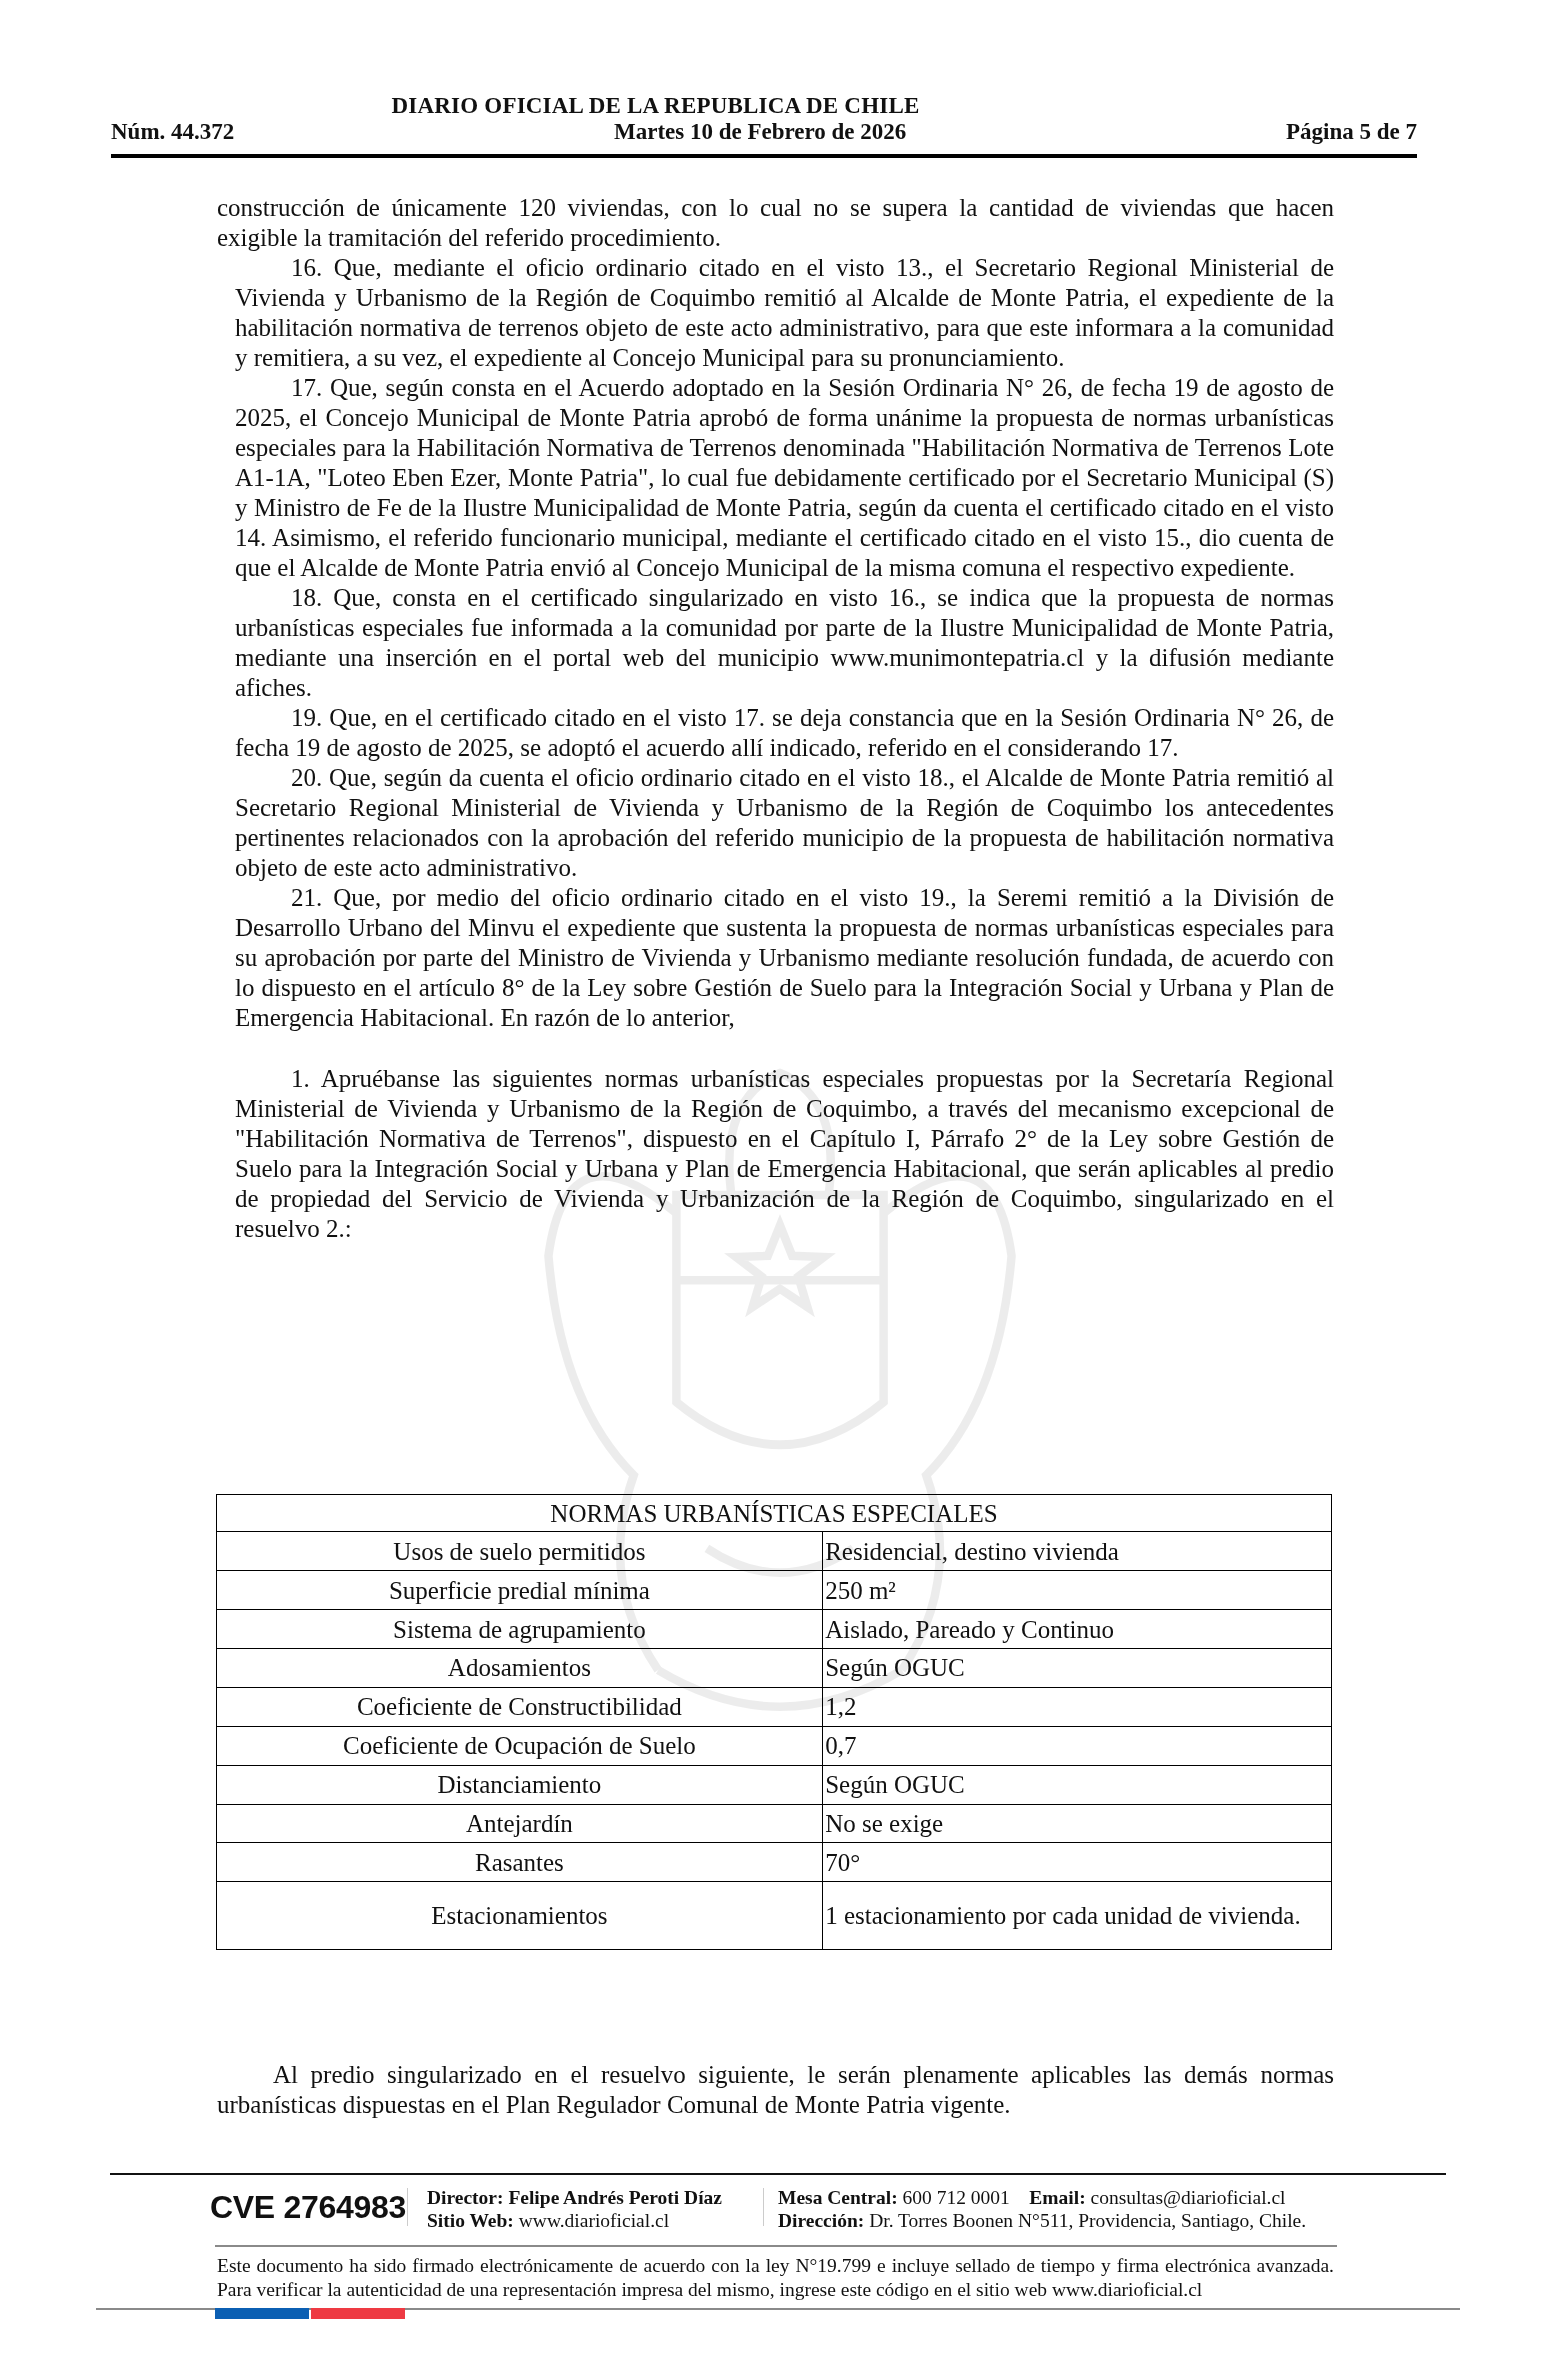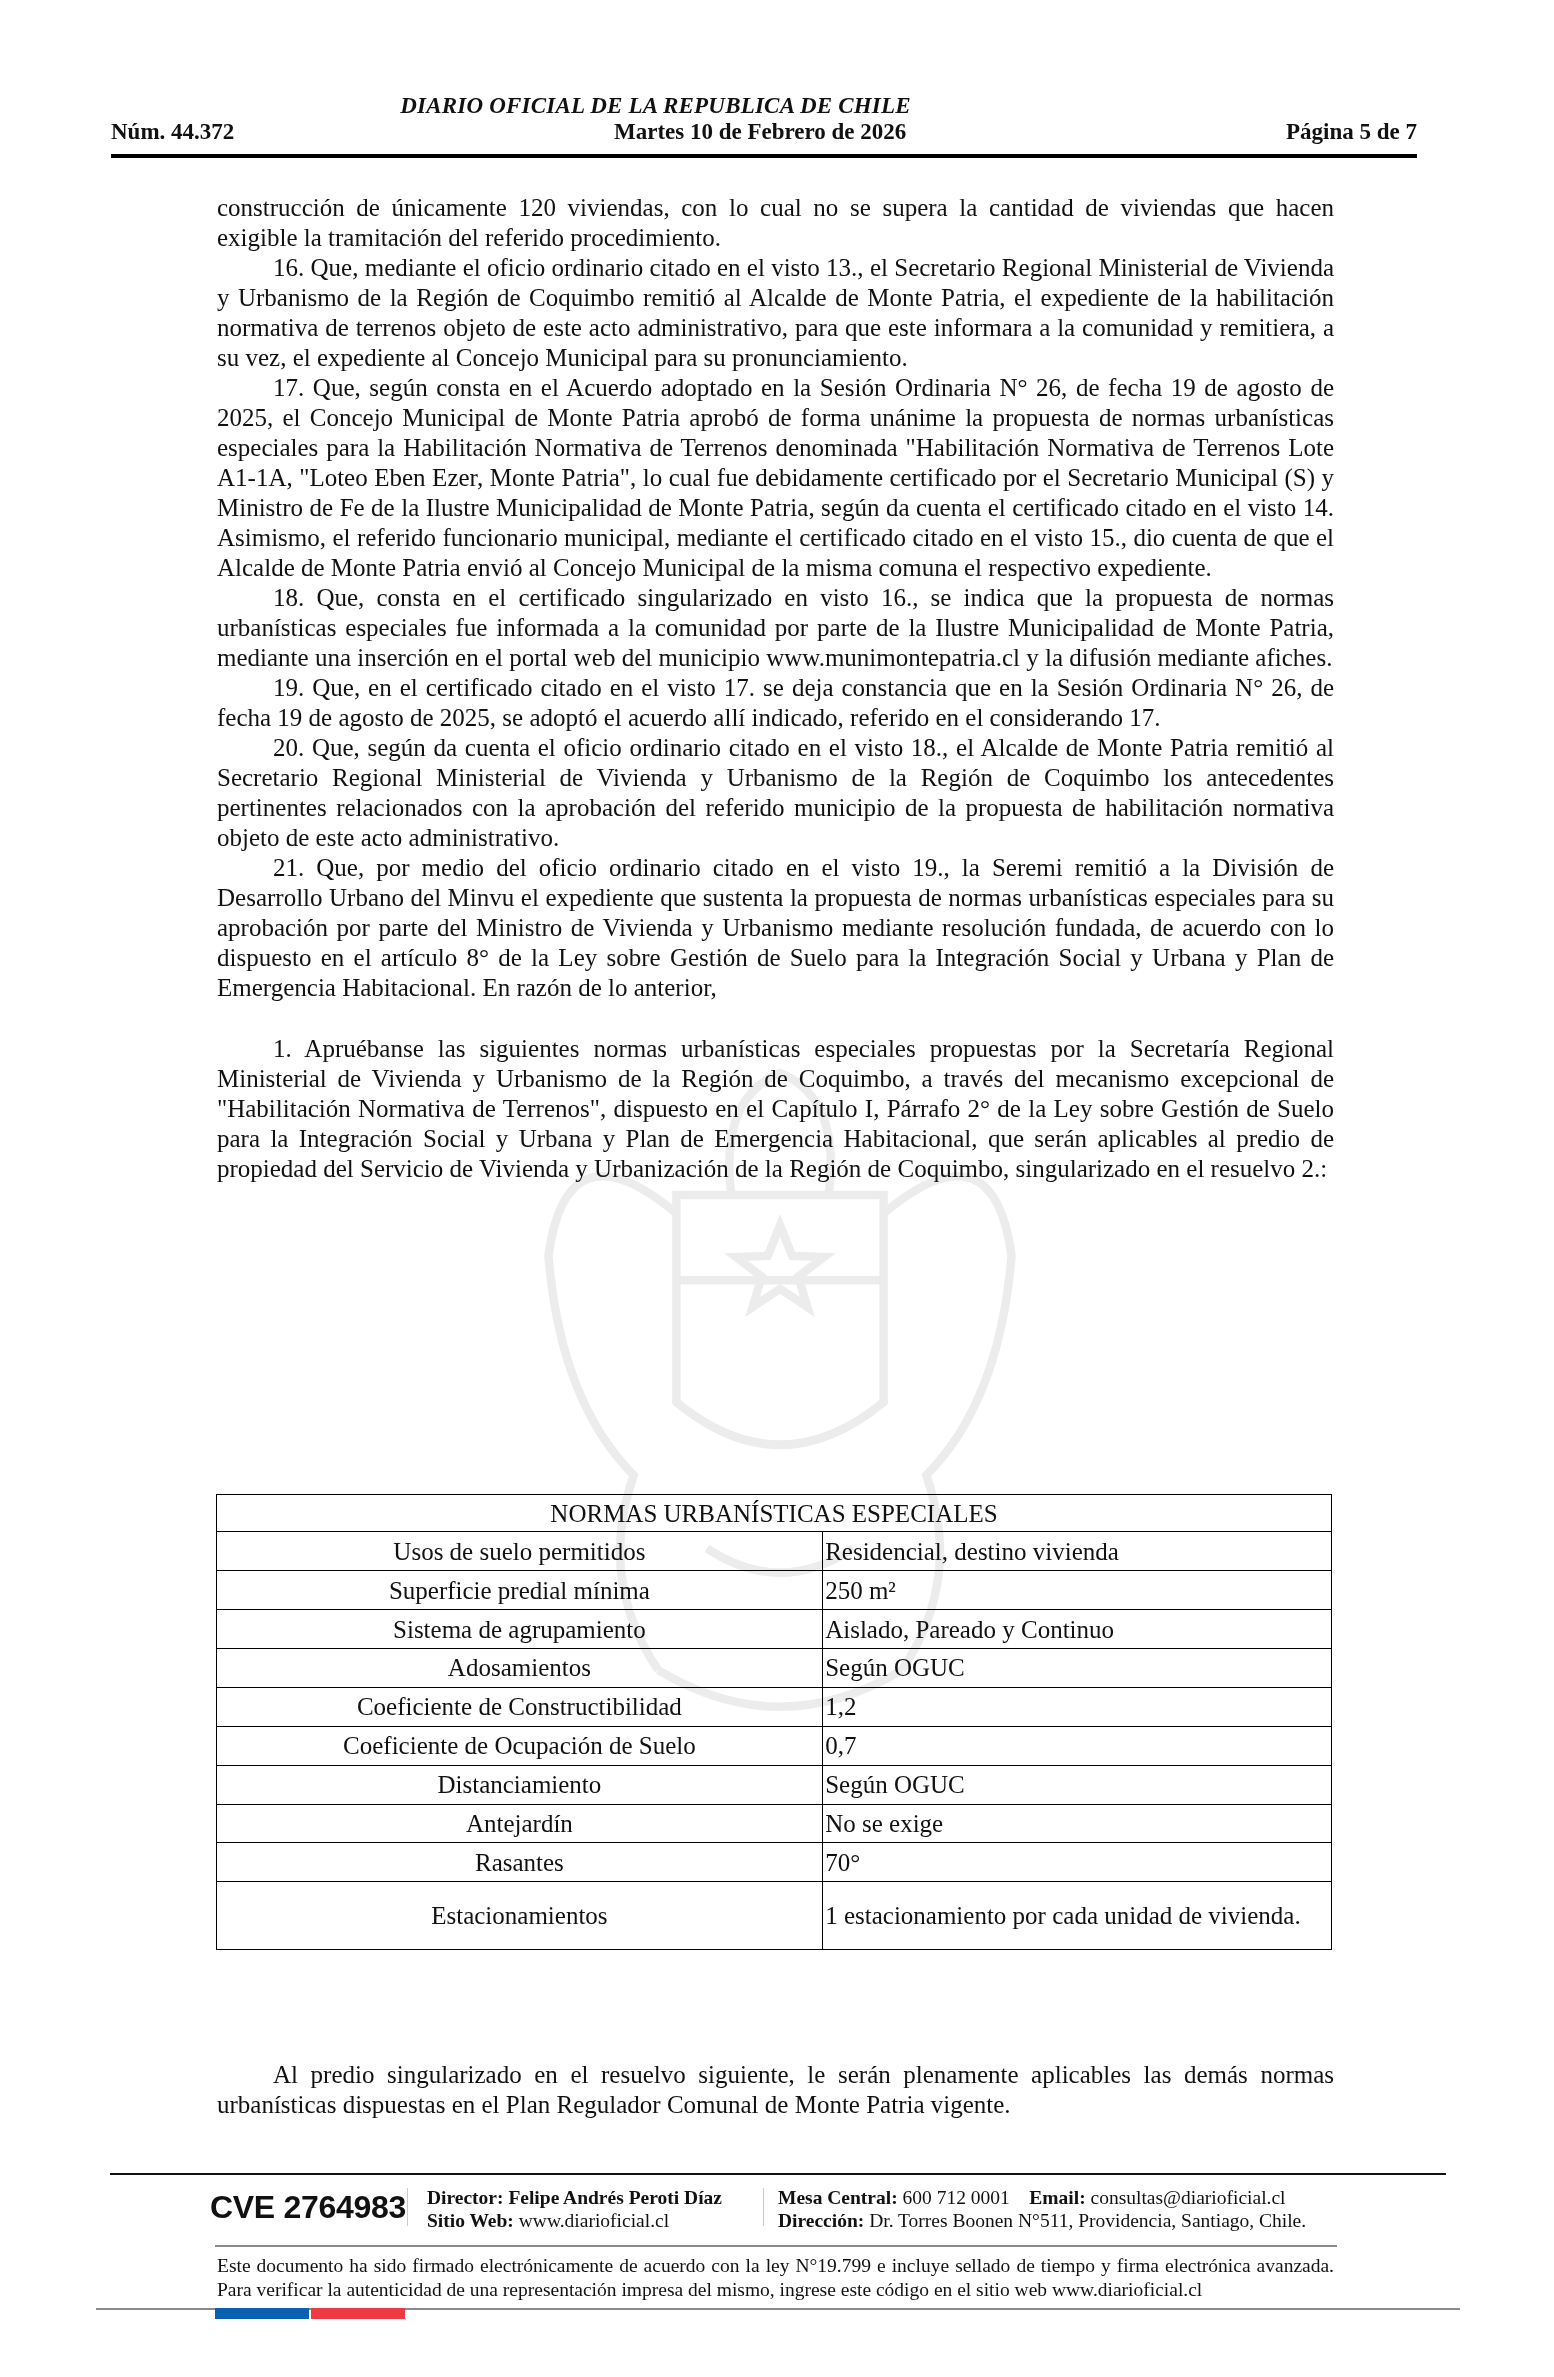--- a/index.html
+++ b/index.html
@@ -1,26 +1,26 @@
 <!DOCTYPE html>
 <html style="font-size:9.8px"><head>
 <meta charset="utf-8">
 <style>
   html, body { margin: 0; padding: 0; background: #ffffff; }
   body { width: 1554px; height: 2377px; position: relative; overflow: hidden;
          font-family: "Liberation Serif", "DejaVu Serif", serif; color: #111; }
   .abs { position: absolute; }
   
-  .hdr-title { left: 0; width: 1311px; top: 93px; text-align: center; font-weight: bold; font-size: 23px; letter-spacing: 0.2px; font-style: italic; }
+  .hdr-title { left: 0; width: 1311px; top: 93px; text-align: center; font-weight: bold; font-size: 23px; letter-spacing: 0.2px; }
   .hdr-row { left: 111px; width: 1306px; top: 119px; display: flex; justify-content: space-between; font-weight: bold; font-size: 23px; }
   .hdr-rule { left: 111px; width: 1306px; top: 154px; height: 4.3px; background: #000; }
   
   .body { left: 217px; width: 1117px; top: 193px; font-size: 25px; line-height: 30px; text-align: justify; }
   .body p { margin: 0; }
-  .body .ind { text-indent: 56px; }
+  .body .ind { text-indent: 56px; margin-left: 18px; }
   .body .gap1 { margin-top: 32px; }
   .body .gap2 { margin-top: 30.5px; }
   .watermark { left: 475px; top: 939px; width: 610px; height: 914px; opacity: 0.07; pointer-events: none; }
   
   table.norms { position: absolute; left: 216px; top: 1494px; width: 1116px; border-collapse: collapse; font-size: 25px; line-height: 27px; border-radius: 21px; }
   table.norms td, table.norms th { border: 1.8px solid #000; padding: 3.7px 2.4px 3.7px 2.4px; vertical-align: middle; font-weight: normal; text-align: left; }
   table.norms th { text-align: center; height: 29px; }
   table.norms td { height: 30.5px; }
   table.norms td.c1 { width: 600px; text-align: center; }
   table.norms tr.tall td { height: 59px; }

